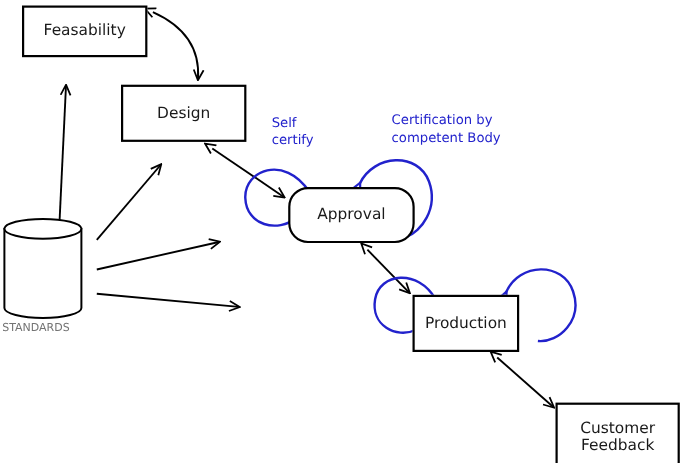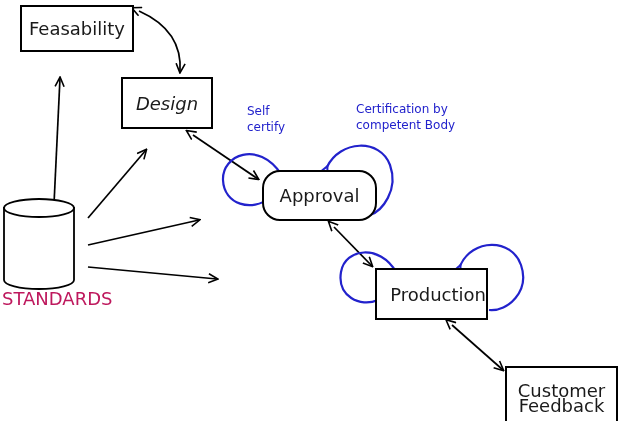--- a/index.html
+++ b/index.html
@@ -25,36 +25,36 @@
   .node-box {
     position: absolute;
     box-sizing: border-box;
     border: 2px solid #000000;
     background: #ffffff;
     display: flex;
     align-items: center;
     justify-content: center;
     text-align: center;
     color: #1a1a1a;
-    font-size: 18px;
+    font-size: 14px;
     line-height: 15px;
     font-family: "DejaVu Sans", sans-serif;
   }
   .blue-label {
     position: absolute;
     color: #2222cc;
     font-size: 12px;
     line-height: 16px;
     font-family: "DejaVu Sans", sans-serif;
     white-space: pre-line;
   }
   .store-label {
     position: absolute;
-    color: #be185d;
-    font-size: 18px;
+    color: #737373;
+    font-size: 10px;
     line-height: 14px;
     font-family: "DejaVu Sans", sans-serif;
     white-space: nowrap;
   }
 </style>
 </head>
 <body>
 
 <div id="diagram-canvas">
 
@@ -98,29 +98,29 @@
     <g>
       <path d="M4,208 L4,280 A35,9 0 0,0 74,280 L74,208 Z" fill="#ffffff" stroke="#000000" stroke-width="1.8"></path>
       <ellipse cx="39" cy="208" rx="35" ry="9" fill="#ffffff" stroke="#000000" stroke-width="1.8"></ellipse>
     </g>
   </svg>
 
   <div class="node-box" style="left:20px; top:5px; width:114px; height:47px;">
     <span>Feasability</span>
   </div>
 
-  <div class="node-box" style="left:121px; top:77px; width:92px; height:52px;font-style:italic;">
+  <div class="node-box" style="left:110px; top:77px; width:114px; height:52px;">
     <span>Design</span>
   </div>
 
   <div class="node-box" style="left:262px; top:170px; width:115px; height:51px;border-radius:18px;">
     <span>Approval</span>
   </div>
 
-  <div class="node-box" style="left:375px; top:268px; width:113px; height:52px;justify-content:flex-end;">
+  <div class="node-box" style="left:375px; top:268px; width:97px; height:52px;">
     <span>Production</span>
   </div>
 
   <div class="node-box" style="left:505px; top:366px; width:113px; height:64px;">
     <span style="white-space:pre-line;">Customer
 Feedback</span>
   </div>
 
   <div class="store-label" style="left:2px; top:292px;">STANDARDS</div>
 

